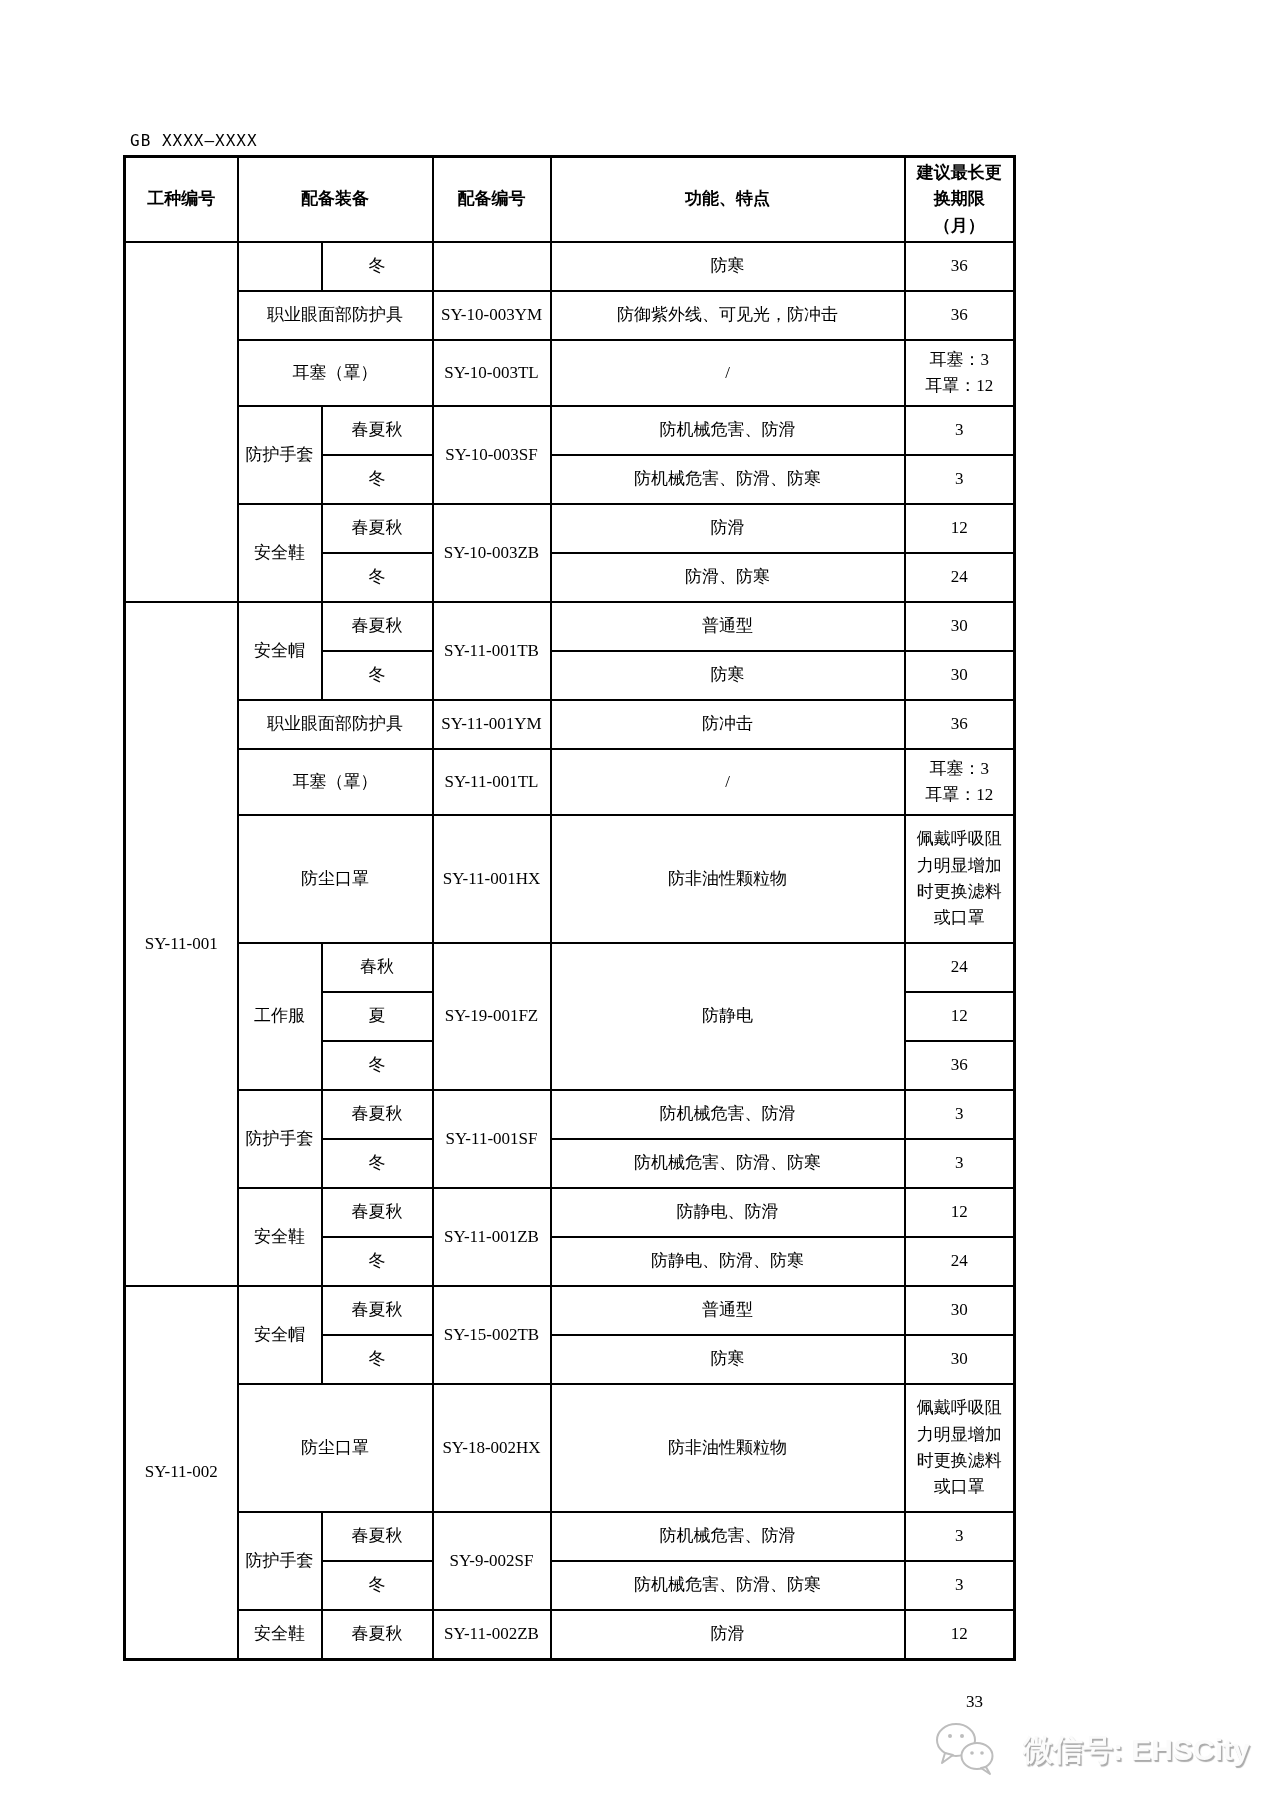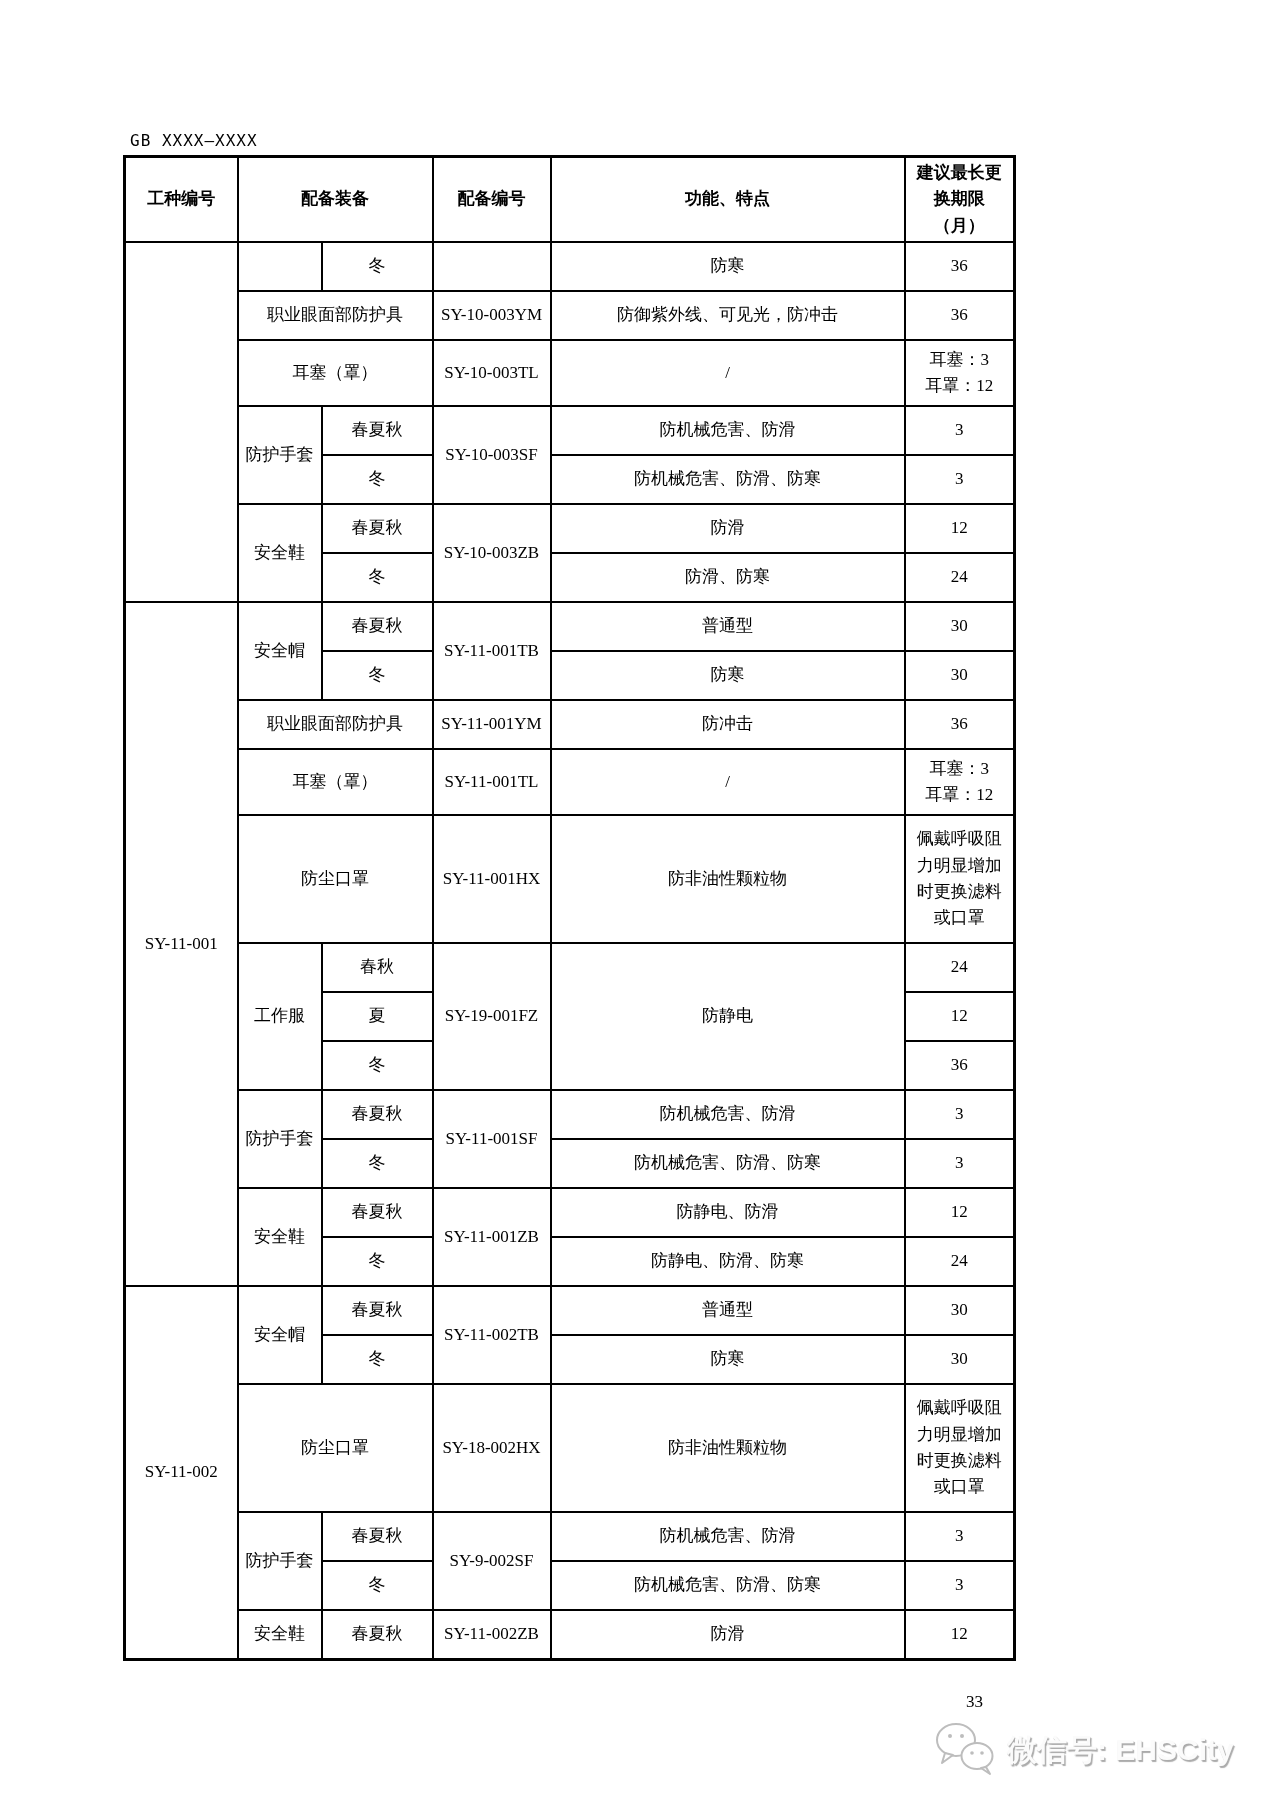--- a/index.html
+++ b/index.html
@@ -27,21 +27,21 @@
   td.pre{white-space:pre-line;}
   td.wrapcell{text-align:left;padding:4px 8px 4px 9px;line-height:1.75;}
   tr.hr{height:60px;}
   tr.rh{height:49px;}
   tr.r2l{height:66px;margin-left:33px;}
   tr.rtall{height:128px;}
   .page-number{
     position:absolute;left:966px;top:1692px;font-size:17px;
   }
   .watermark{
-    position:absolute;left:933px;top:1720px;display:flex;align-items:center;gap:8px;
+    position:absolute;left:933px;top:1720px;display:flex;align-items:center;gap:24px;
   }
   .watermark-text{
     font-family:"Liberation Sans","DejaVu Sans",sans-serif;
     font-size:30px;font-weight:bold;color:#fbfbfb;
     text-shadow:1.5px 1.5px 1px #ababab, 0.5px 0.5px 0 #d8d8d8;
     white-space:nowrap;
   }
 </style>
 </head>
 <body>
@@ -183,21 +183,21 @@
       <tr class="rh">
         <td>冬</td>
         <td class="fn">防静电、防滑、防寒</td>
         <td>24</td>
       </tr>
 
       <tr class="rh">
         <td rowspan="6">SY-11-002</td>
         <td rowspan="2">安全帽</td>
         <td>春夏秋</td>
-        <td rowspan="2">SY-11-002TB</td>
+        <td rowspan="2">SY-15-002TB</td>
         <td class="fn">普通型</td>
         <td>30</td>
       </tr>
       <tr class="rh">
         <td>冬</td>
         <td class="fn">防寒</td>
         <td>30</td>
       </tr>
       <tr class="rtall">
         <td colspan="2">防尘口罩</td>

